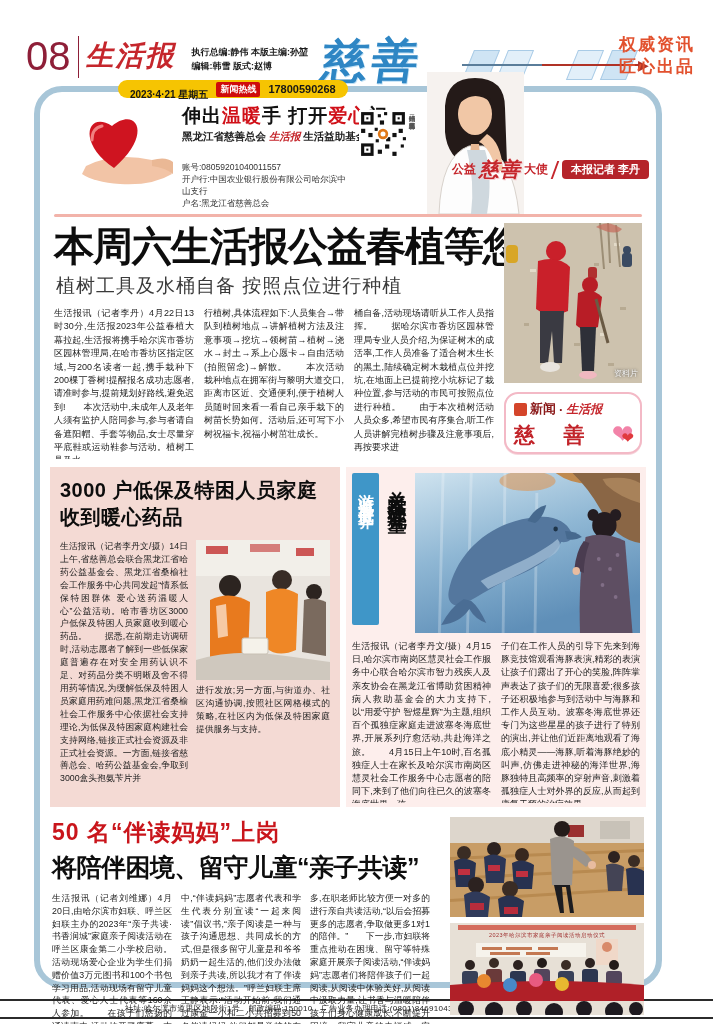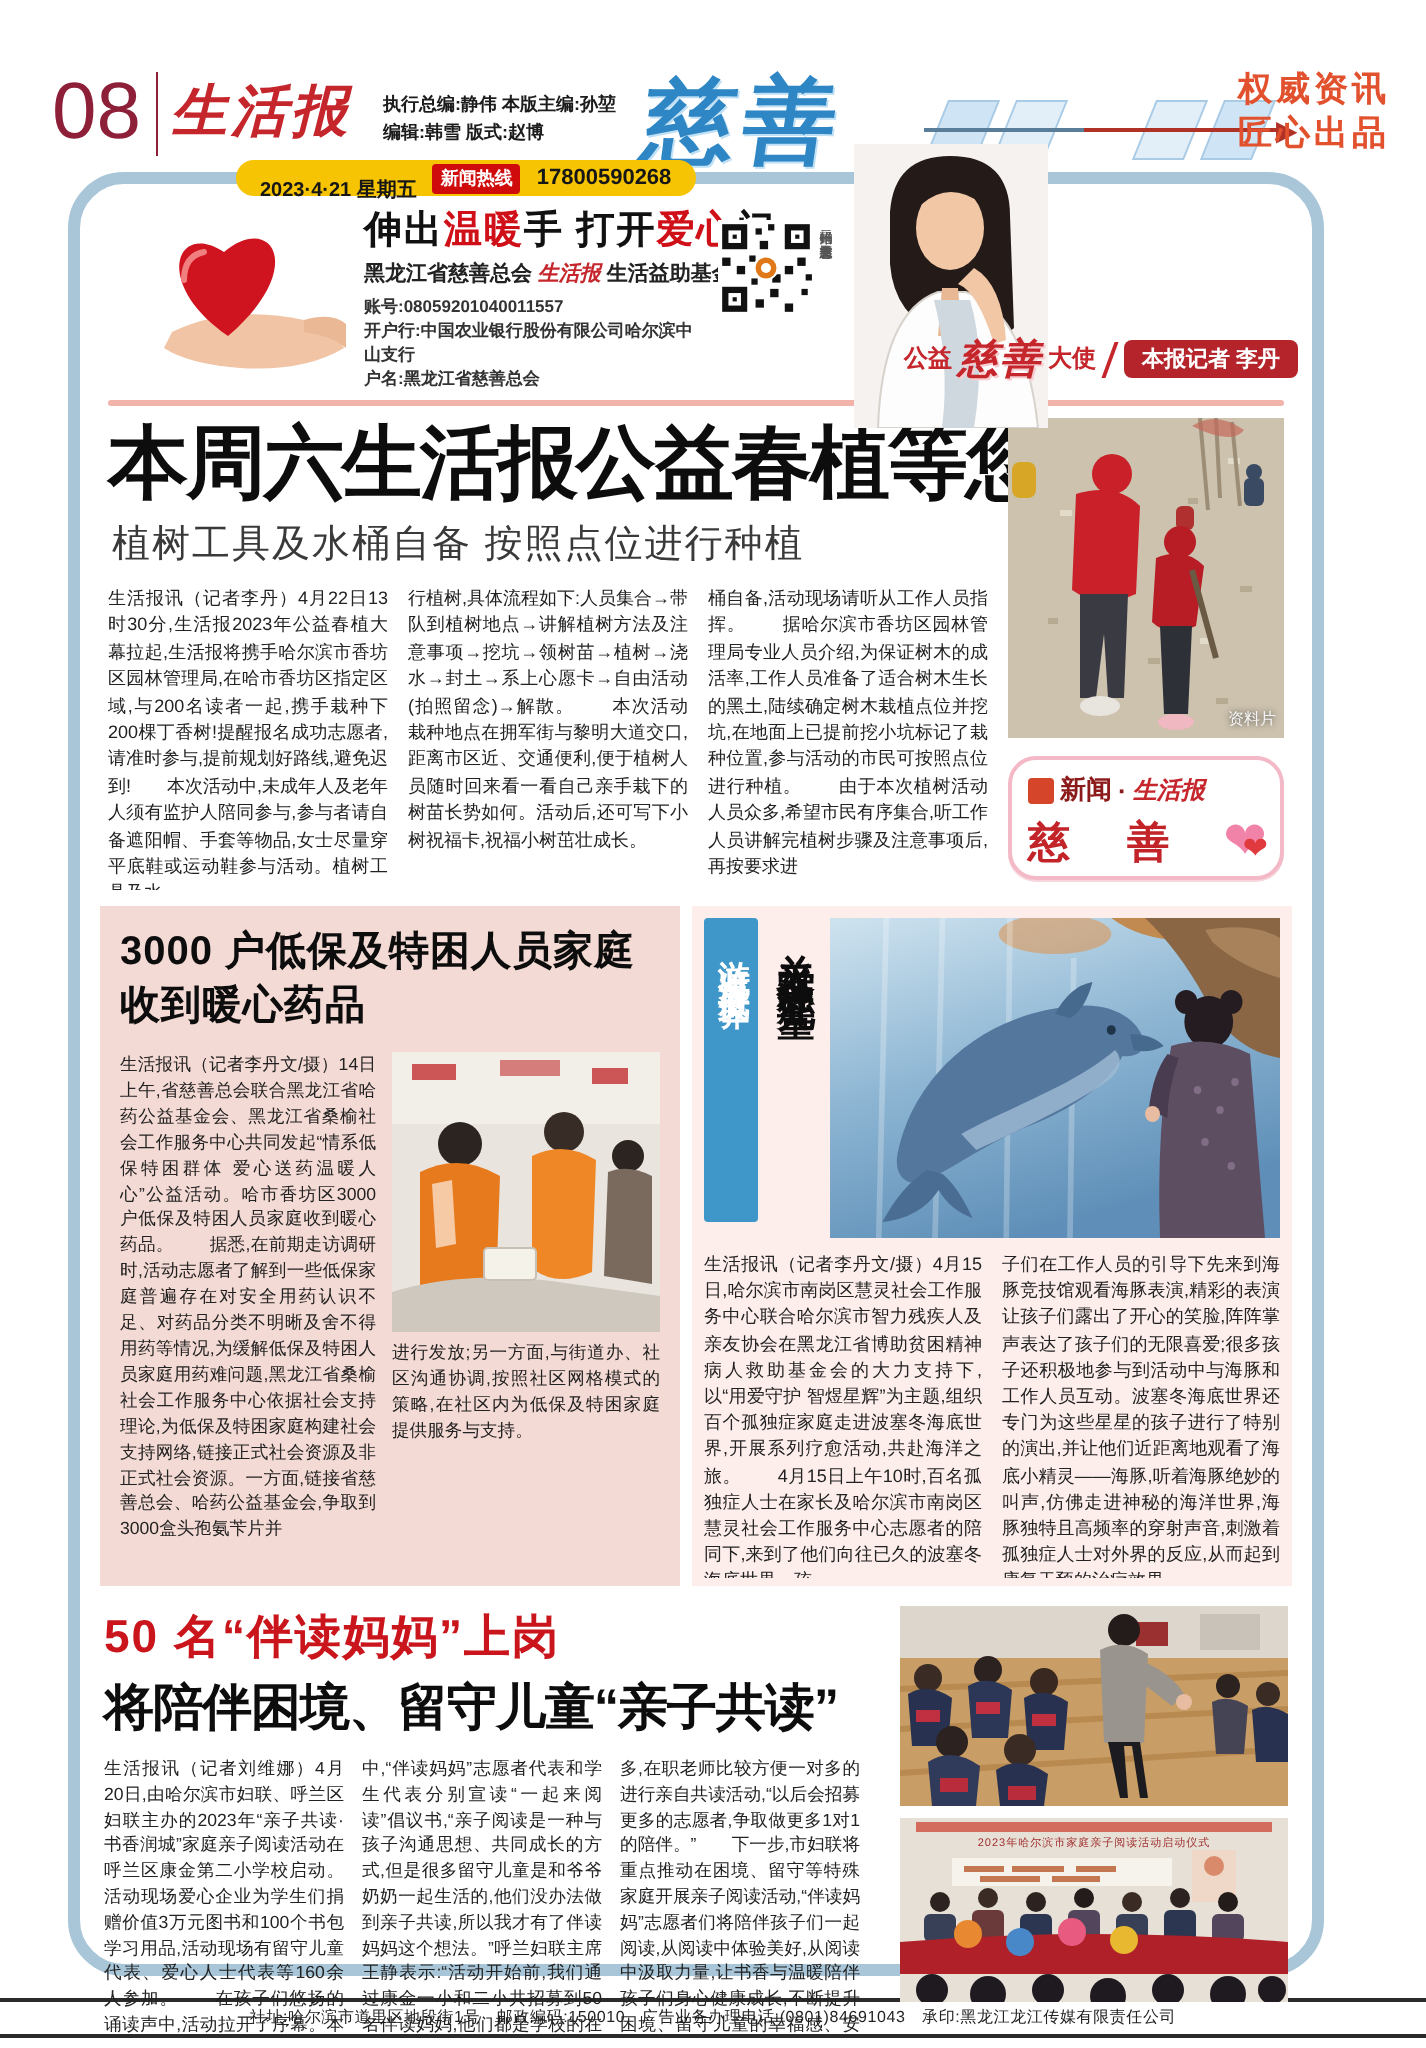--- a/index.html
+++ b/index.html
@@ -25,35 +25,35 @@
   .date-pill { position:absolute; top:80px; left:118px; height:18px; background:#f6c402; border-radius:9px; display:flex; align-items:center; padding:0 12px; gap:8px; z-index:4; }
   .date-txt { font-size:10px; font-weight:bold; color:#161616; white-space:nowrap;margin-top:12px; }
   .hot-chip { background:#cf0b0b; color:#fff; font-size:9px; font-weight:bold; padding:1px 4px; border-radius:2px; white-space:nowrap; }
   .hot-num { font-size:11px; font-weight:bold; color:#161616; }
 
   
   .frame { position:absolute; left:34px; top:86px; width:628px; height:902px; border:6px solid #a8c6d8; border-radius:28px; background:#fff; z-index:1; padding:8px 10px 4px 10px; }
 
   
   .ambassador { position:absolute; left:427px; top:72px; width:97px; height:142px; z-index:5; }
-  .amb-badge { position:absolute; left:452px; top:166px; z-index:6; display:flex; align-items:center; gap:3px; white-space:nowrap; }
+  .amb-badge { position:absolute; left:452px; top:156px; z-index:6; display:flex; align-items:center; gap:3px; white-space:nowrap; }
   .ab-small { font-size:12px; font-weight:900; color:#c5262c; }
   .ab-big { font-size:20px; font-weight:900; color:#c5262c; font-style:italic; letter-spacing:1px; text-shadow:1px 1px 0 #f6cdd0; }
   .ab-slash { width:2px; height:18px; background:#c5262c; transform:skewX(-20deg); margin:0 3px; }
   .ab-box { background:#b5242a; color:#fff; font-size:11px; font-weight:bold; padding:2px 9px; border-radius:4px; }
 
   
   .banner-row { display:flex; gap:8px; padding:4px 230px 2px 6px; align-items:flex-start; }
   .heart-img { width:118px; height:84px; flex:none; }
   .donate-text { flex:1; min-width:0; }
   .d-slogan { font-size:19px; font-weight:900; line-height:24px; color:#111; letter-spacing:1px; white-space:nowrap; }
   .d-slogan .red { color:#d01018; }
   .d-orgs { font-size:10.5px; font-weight:bold; color:#222; margin-top:2px; white-space:nowrap; }
   .d-orgs .brand { color:#c5262c; font-family:"DejaVu Serif","Liberation Serif",serif; font-style:italic; }
-  .d-acct { font-size:8.5px; color:#333; line-height:12px; margin-top:3px; font-weight:bold; }
+  .d-acct { font-size:8.5px; color:#333; line-height:12px; margin-top:17px; font-weight:normal; }
   .qr-wrap { display:flex; gap:2px; flex:none; margin-top:6px; }
   .qr-svg { width:48px; height:48px; }
   .qr-cap { writing-mode:vertical-rl; text-orientation:upright; font-size:6.5px; color:#555; line-height:7px; height:62px; letter-spacing:0; }
   .pink-rule { height:3px; background:#f2b3aa; margin:3px 4px 6px 4px; border-radius:2px; }
 
   
   .lead { display:flex; gap:10px; padding:0 4px; }
   .lead-main { flex:1; min-width:0; }
   .lead-h1 { font-size:40px; font-weight:900; color:#0d0d0d; letter-spacing:-1px; line-height:46px; white-space:nowrap; }
   .lead-sub { font-size:19px; color:#3a3a3a; margin:4px 0 8px 2px; letter-spacing:1px; }

